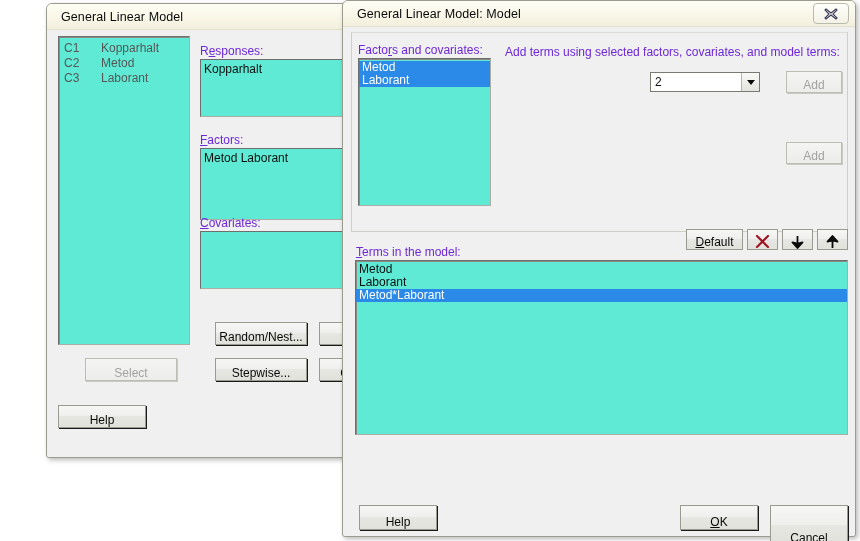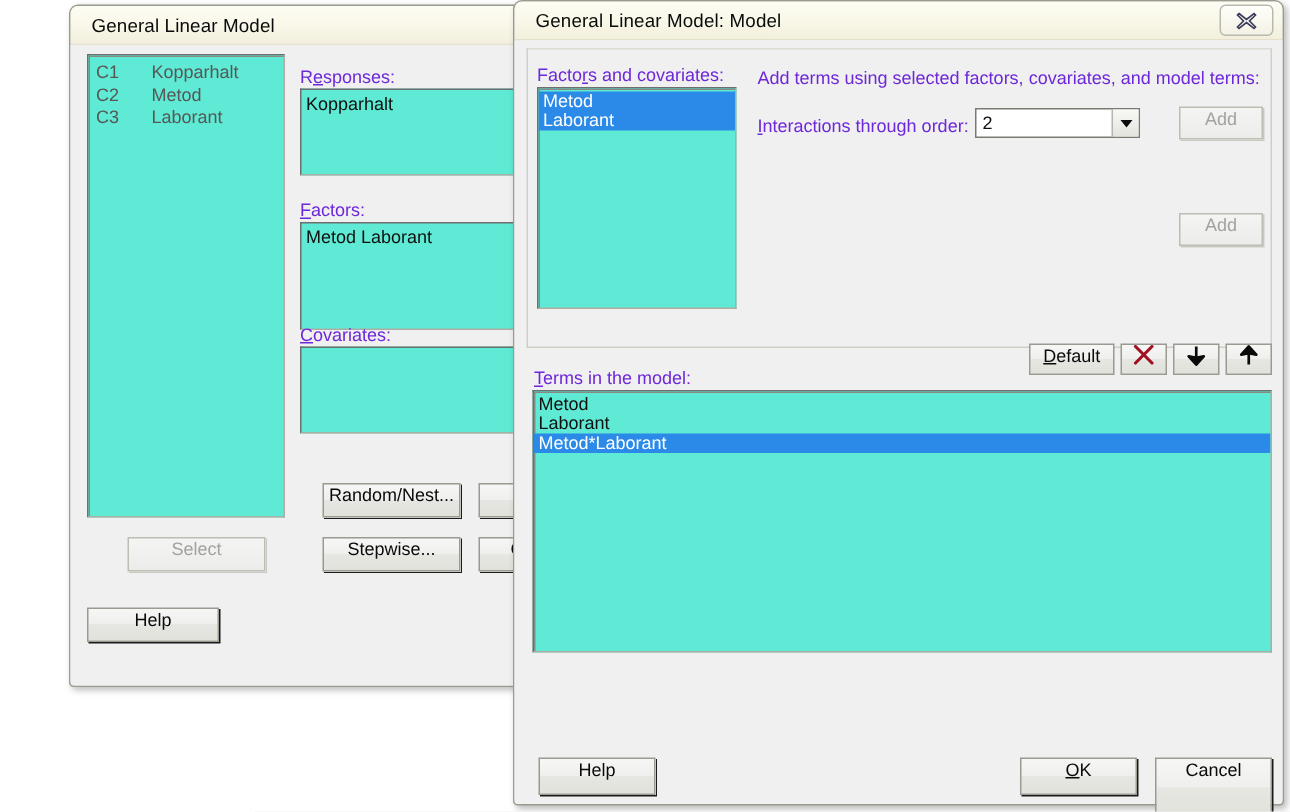--- a/index.html
+++ b/index.html
@@ -93,21 +93,21 @@
     height:15px;line-height:15px;font-size:12px;
     color:#575757;white-space:nowrap;padding-left:5px;
   }
   .varrow .c{display:inline-block;width:37px;}
   .btn{
     position:absolute;
     background:linear-gradient(to bottom,#f6f6f4 0%,#efefed 48%,#e6e6e2 49%,#e2e2dc 100%);
     border:1px solid #9a9a90;
     font-size:12px;
     color:#0a0a0a;
-    display:flex;align-items:flex-start;justify-content:center;
+    display:flex;align-items:flex-end;justify-content:center;
     box-sizing:border-box;
     box-shadow:1px 1px 0 #1a1a1a;
     white-space:nowrap;
   }
   .btn.disabled{color:#a2a2a0;border-color:#bdbdb4;box-shadow:1px 1px 0 #c9c9c4;
     background:linear-gradient(to bottom,#f4f4f2,#ececea);}
   .btn u{text-decoration:underline;}
   .btn.flat{box-shadow:none;border:1px solid #9a9a90;}
   .combo{
     position:absolute;
@@ -218,23 +218,20 @@
     <div class="lbl" style="left:15px;top:16px;">
       Facto<u>r</u>s and covariates:
     </div>
     <div class="listbox sunken" style="left:15px;top:31px;width:133px;height:148px;padding-top:2px;">
       <div class="row sel">Metod</div>
       <div class="row sel">Laborant</div>
     </div>
 
     <div class="lbl" style="left:162px;top:18px;">Add terms using selected factors, covariates, and model terms:</div>
 
-    <div class="lbl" style="left:162px;top:50px;">
-      <u>I</u>nteractions through order:
-    </div>
     <div class="combo" style="left:307px;top:45px;width:110px;height:20px;">
       <span class="val">2</span>
       <span class="arrowbox">
           <i class="tri"></i>
         </span>
     </div>
     <div class="btn disabled" style="left:443px;top:44px;width:56px;height:22px;">
       <span>Add</span>
     </div>
 

